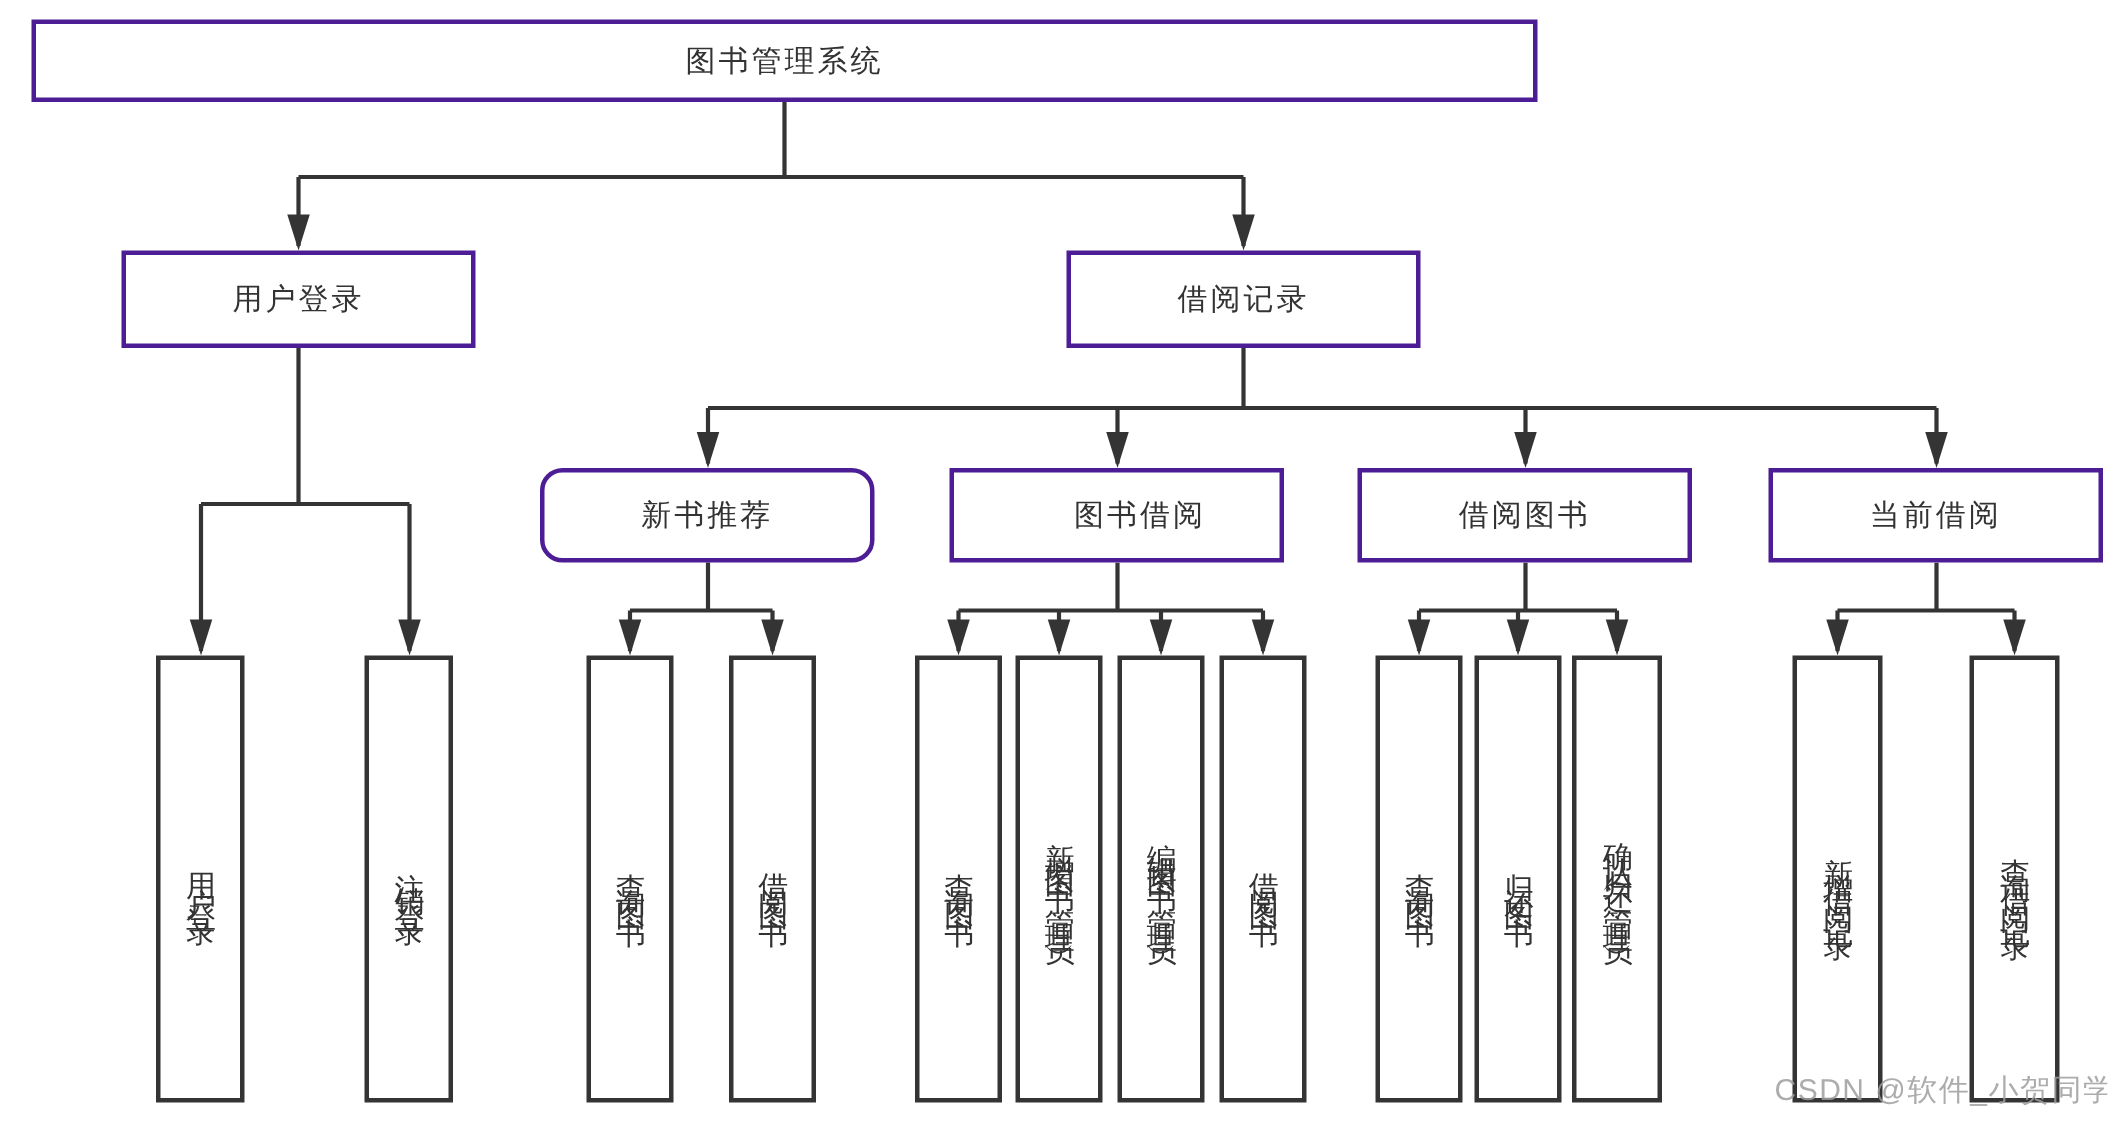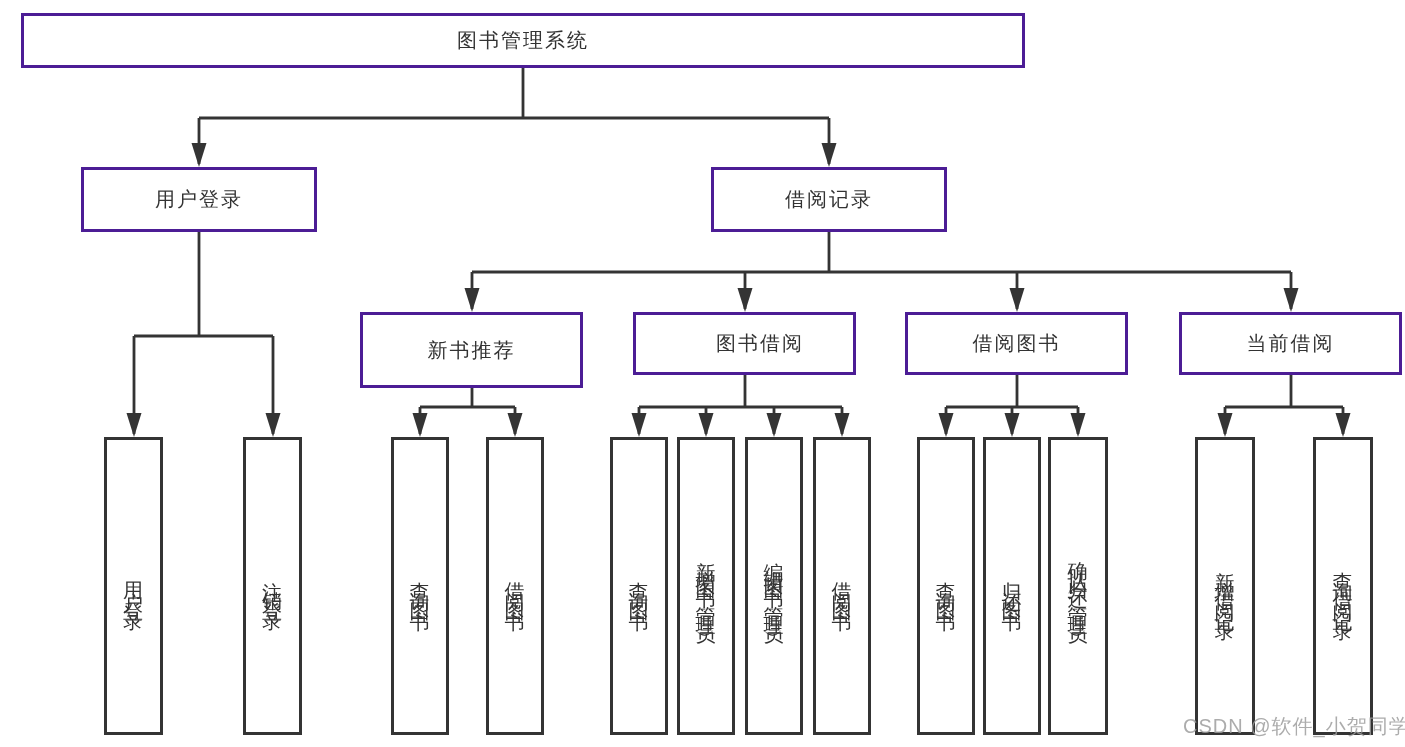--- a/index.html
+++ b/index.html
@@ -118,21 +118,21 @@
     <span>图书管理系统</span>
   </div>
 
   <div class="box" style="left:81px; top:167px; width:236px; height:65px;">
     <span>用户登录</span>
   </div>
   <div class="box" style="left:711px; top:167px; width:236px; height:65px;">
     <span>借阅记录</span>
   </div>
 
-  <div class="box" style="left:360px; top:312px; width:223px; height:76px;">
+  <div class="box" style="left:360px; top:312px; width:223px; height:63px;border-radius:15px;">
     <span>新书推荐</span>
   </div>
   <div class="box" style="left:633px; top:312px; width:223px; height:63px;padding-left:31px;">
     <span>图书借阅</span>
   </div>
   <div class="box" style="left:905px; top:312px; width:223px; height:63px;">
     <span>借阅图书</span>
   </div>
   <div class="box" style="left:1179px; top:312px; width:223px; height:63px;">
     <span>当前借阅</span>

